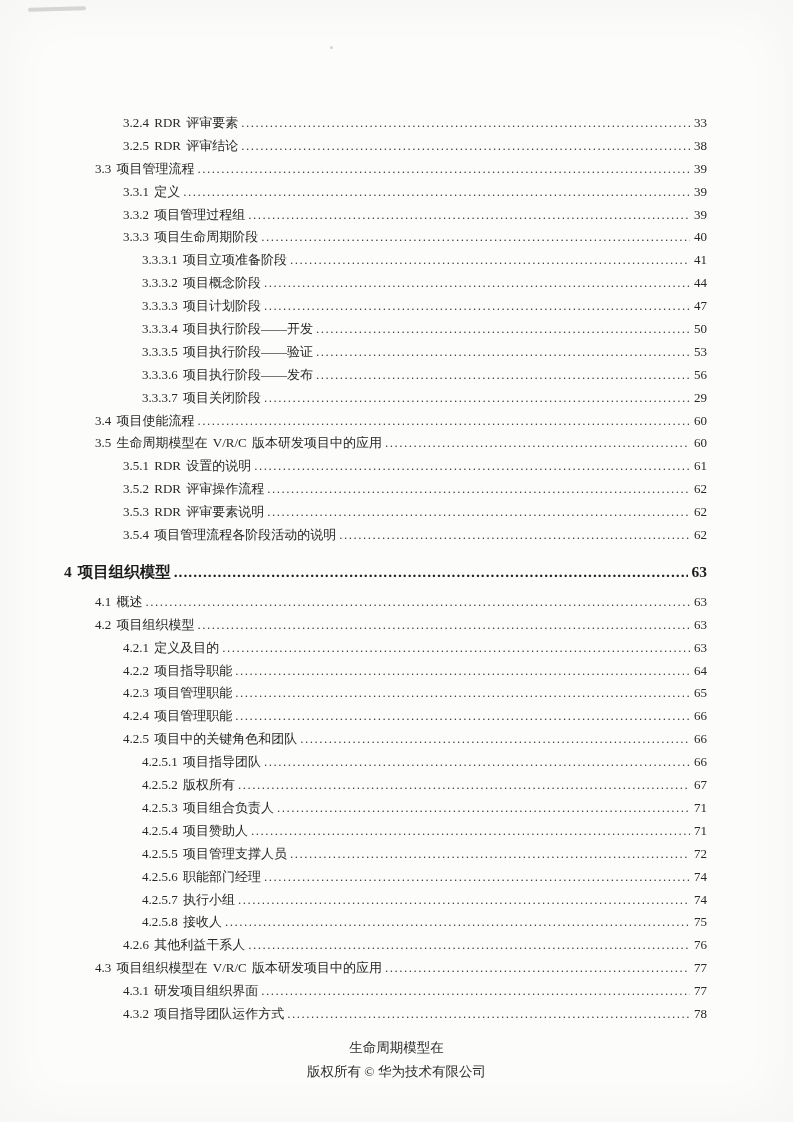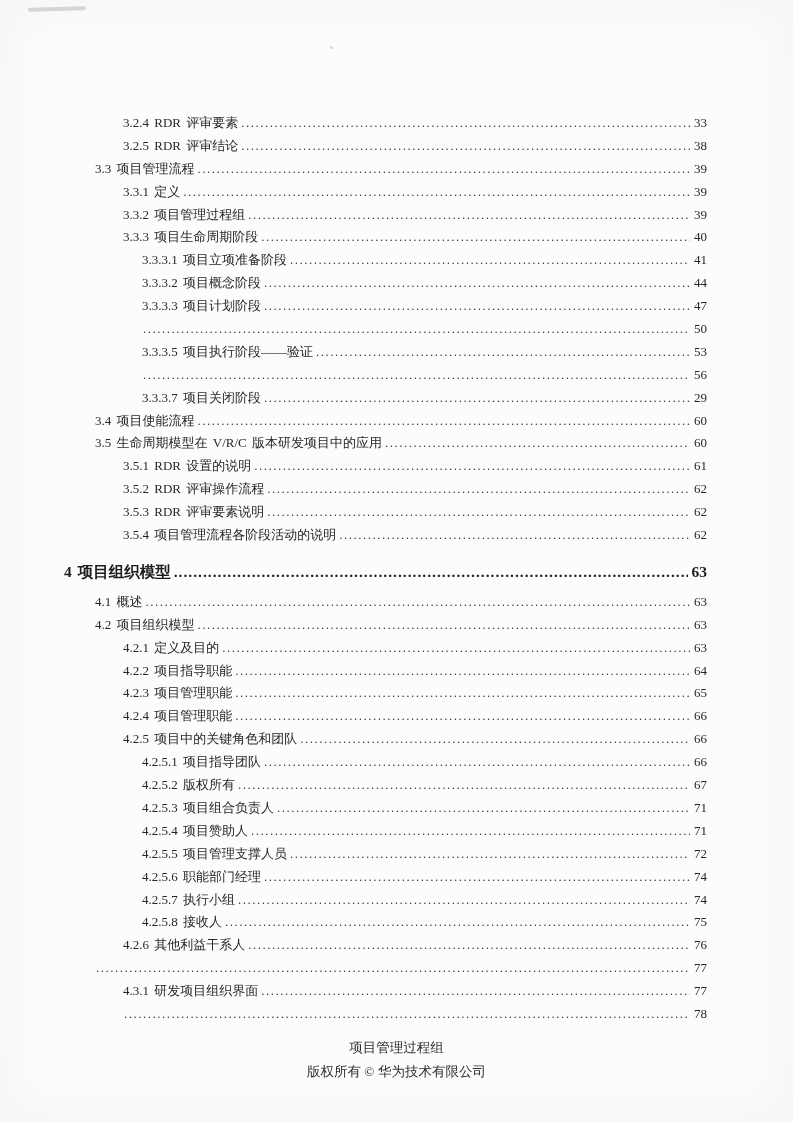--- a/index.html
+++ b/index.html
@@ -143,29 +143,31 @@
     <span class="label">3.3.3.2 项目概念阶段</span>
     <span class="dots">................................................................................................................................................................................................................................................................................................................................</span>
     <span class="pnum">44</span>
   </div>
       <div class="row lvl4">
     <span class="label">3.3.3.3 项目计划阶段</span>
     <span class="dots">................................................................................................................................................................................................................................................................................................................................</span>
     <span class="pnum">47</span>
   </div>
       <div class="row lvl4">
+    <span class="label">3.3.3.4 项目执行阶段——开发</span>
     <span class="dots">................................................................................................................................................................................................................................................................................................................................</span>
     <span class="pnum">50</span>
   </div>
       <div class="row lvl4">
     <span class="label">3.3.3.5 项目执行阶段——验证</span>
     <span class="dots">................................................................................................................................................................................................................................................................................................................................</span>
     <span class="pnum">53</span>
   </div>
       <div class="row lvl4">
+    <span class="label">3.3.3.6 项目执行阶段——发布</span>
     <span class="dots">................................................................................................................................................................................................................................................................................................................................</span>
     <span class="pnum">56</span>
   </div>
       <div class="row lvl4">
     <span class="label">3.3.3.7 项目关闭阶段</span>
     <span class="dots">................................................................................................................................................................................................................................................................................................................................</span>
     <span class="pnum">29</span>
   </div>
       <div class="row lvl2">
     <span class="label">3.4 项目使能流程</span>
@@ -276,31 +278,33 @@
     <span class="label">4.2.5.8 接收人</span>
     <span class="dots">................................................................................................................................................................................................................................................................................................................................</span>
     <span class="pnum">75</span>
   </div>
       <div class="row lvl3">
     <span class="label">4.2.6 其他利益干系人</span>
     <span class="dots">................................................................................................................................................................................................................................................................................................................................</span>
     <span class="pnum">76</span>
   </div>
       <div class="row lvl2">
+    <span class="label">4.3 项目组织模型在 V/R/C 版本研发项目中的应用</span>
     <span class="dots">................................................................................................................................................................................................................................................................................................................................</span>
     <span class="pnum">77</span>
   </div>
       <div class="row lvl3">
     <span class="label">4.3.1 研发项目组织界面</span>
     <span class="dots">................................................................................................................................................................................................................................................................................................................................</span>
     <span class="pnum">77</span>
   </div>
       <div class="row lvl3">
+    <span class="label">4.3.2 项目指导团队运作方式</span>
     <span class="dots">................................................................................................................................................................................................................................................................................................................................</span>
     <span class="pnum">78</span>
   </div>
     </div>
 
   <div class="footer">
-    <div>项目管理过程组</div>
+    <div>生命周期模型在</div>
     <div>版权所有 © 华为技术有限公司</div>
   </div>
 </div>
 
 </body></html>

